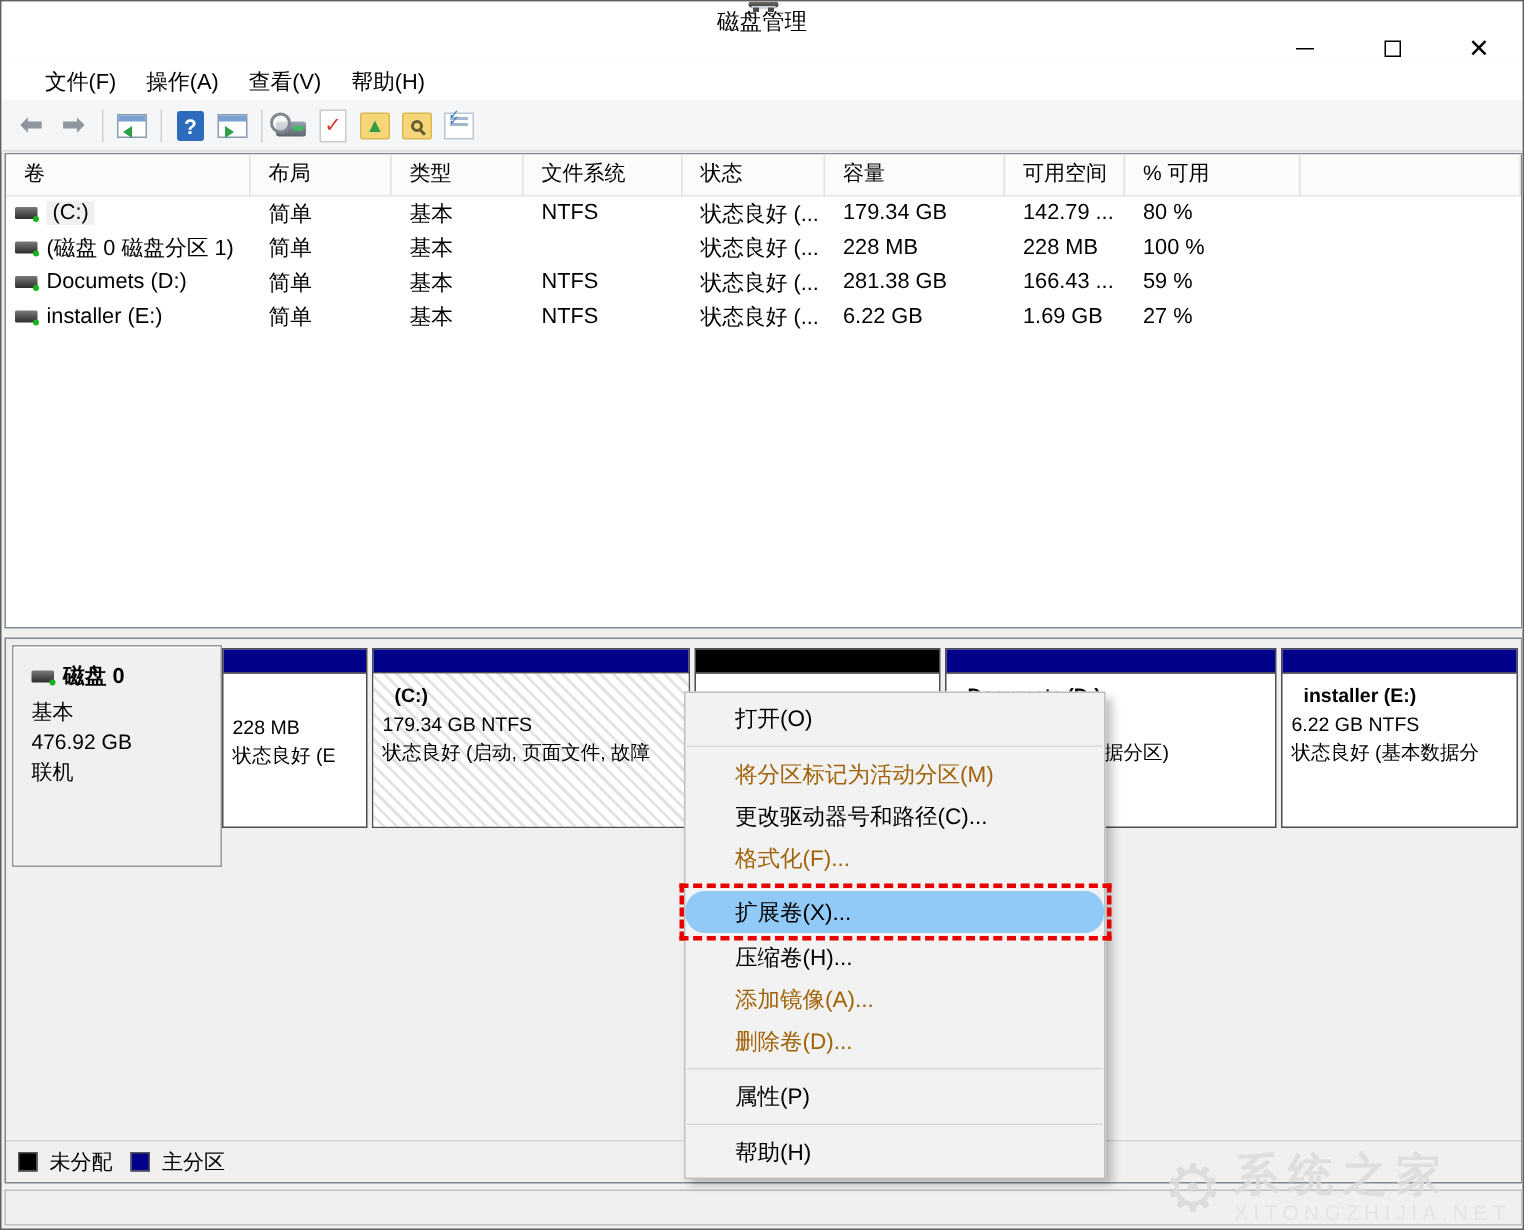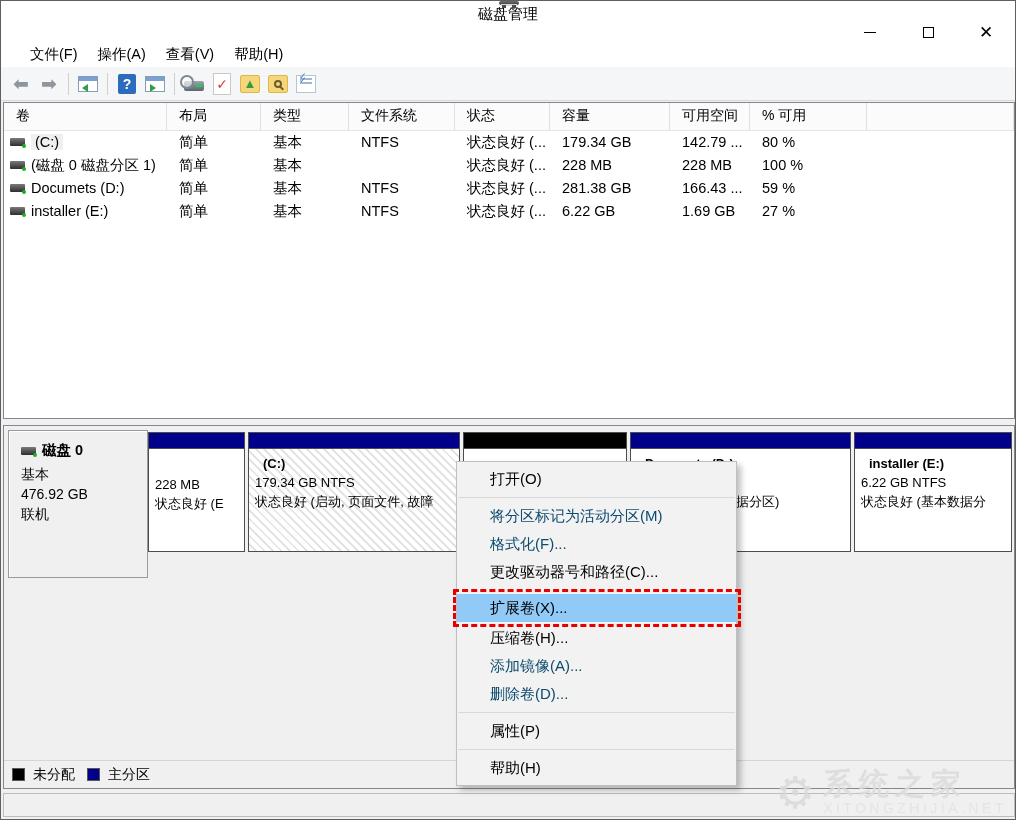--- a/index.html
+++ b/index.html
@@ -68,24 +68,24 @@
   .part-center { padding-top:26px; }
   
   .legend { position:absolute; left:0; right:0; bottom:0; height:28px; display:flex; align-items:center; padding-left:8px; gap:8px; border-top:1px solid #d5d5d5; }
   .legend .sw { width:13px; height:13px; border:1px solid #555; display:inline-block; }
   .legend .lbl { font-size:14px; margin-right:6px; }
   
   .statusbar { position:absolute; left:2px; top:792px; width:1012px; height:24px; background:#f0f0f0; border:1px solid #bdbdbd; }
   
   .ctx { position:absolute; left:455px; top:460px; width:281px; background:#f2f2f2; border:1px solid #bfbfbf; box-shadow:4px 4px 6px rgba(0,0,0,.25); padding:3px 0; z-index:50; }
   .ctx-item { height:28px; display:flex; align-items:center; padding-left:33px; font-size:15px; }
-  .ctx-item.disabled { color:#0c4a6e; }
+  .ctx-item.disabled { color:#a16207; }
   .ctx-sep { height:1px; background:#d9d9d9; margin:4px 1px; }
   .hl-wrap { position:relative; margin:8px 0 2px 0; }
-  .ctx-item.hl { background:#91c9f7; }
+  .ctx-item.hl { background:#91c9f7;border-radius:13px; }
   .red-dash { position:absolute; left:-4px; right:-5px; top:-5px; bottom:-5px; border:3px dashed #e60000; pointer-events:none; }
   
   .watermark { position:absolute; right:8px; bottom:2px; display:flex; align-items:center; gap:8px; z-index:90; pointer-events:none; opacity:.85; }
   .wm-logo { font-size:44px; color:#dadada; line-height:1; }
   .wm-text { text-align:left; }
   .wm-cn { font-size:30px; color:#dcdcdc; font-weight:bold; letter-spacing:6px; line-height:30px; }
   .wm-en { font-size:14px; color:#e2e2e2; letter-spacing:3.5px; line-height:18px; }
 </style>
 </head>
 <body>
@@ -293,22 +293,22 @@
     <span class="lbl">主分区</span>
   </div>
 </div>
 
 <div class="statusbar"></div>
 
 <div class="ctx">
   <div class="ctx-item">打开(O)</div>
   <div class="ctx-sep"></div>
   <div class="ctx-item disabled">将分区标记为活动分区(M)</div>
+  <div class="ctx-item">更改驱动器号和路径(C)...</div>
   <div class="ctx-item disabled">格式化(F)...</div>
-  <div class="ctx-item">更改驱动器号和路径(C)...</div>
   <div class="hl-wrap">
     <div class="ctx-item hl">扩展卷(X)...</div>
     <div class="red-dash"></div>
   </div>
   <div class="ctx-item">压缩卷(H)...</div>
   <div class="ctx-item disabled">添加镜像(A)...</div>
   <div class="ctx-item disabled">删除卷(D)...</div>
   <div class="ctx-sep"></div>
   <div class="ctx-item">属性(P)</div>
   <div class="ctx-sep"></div>

